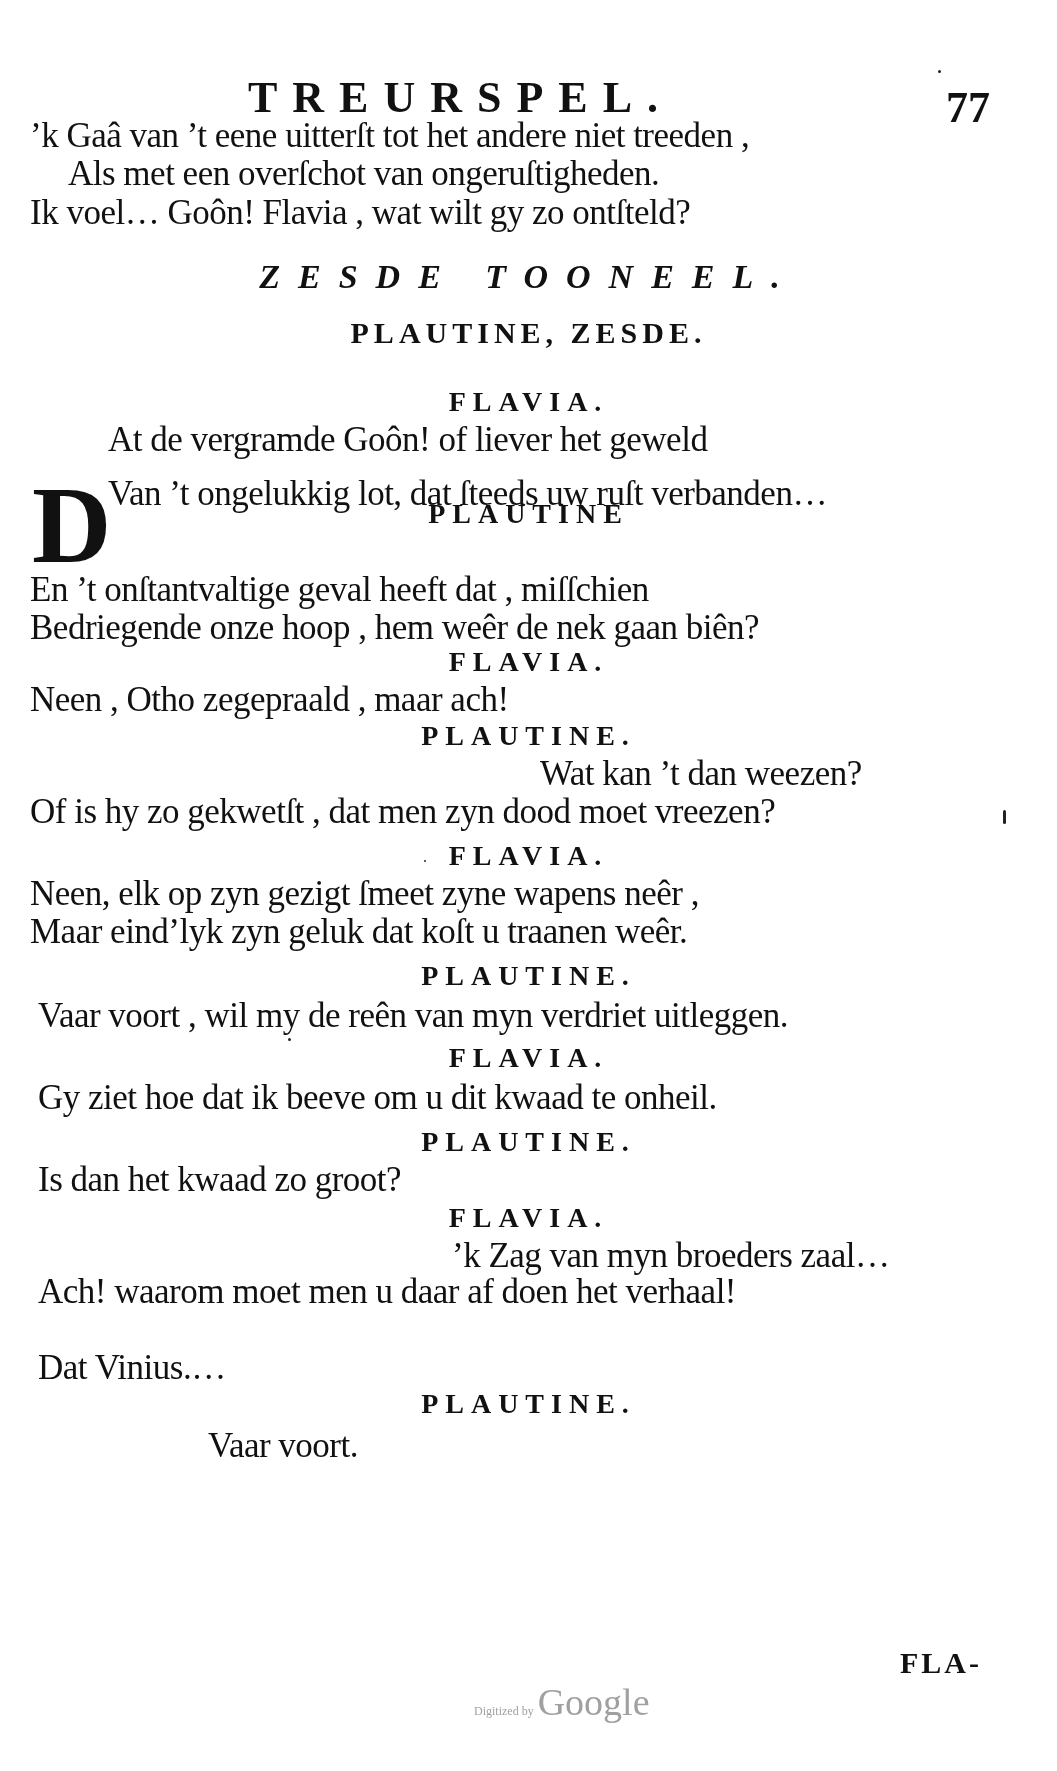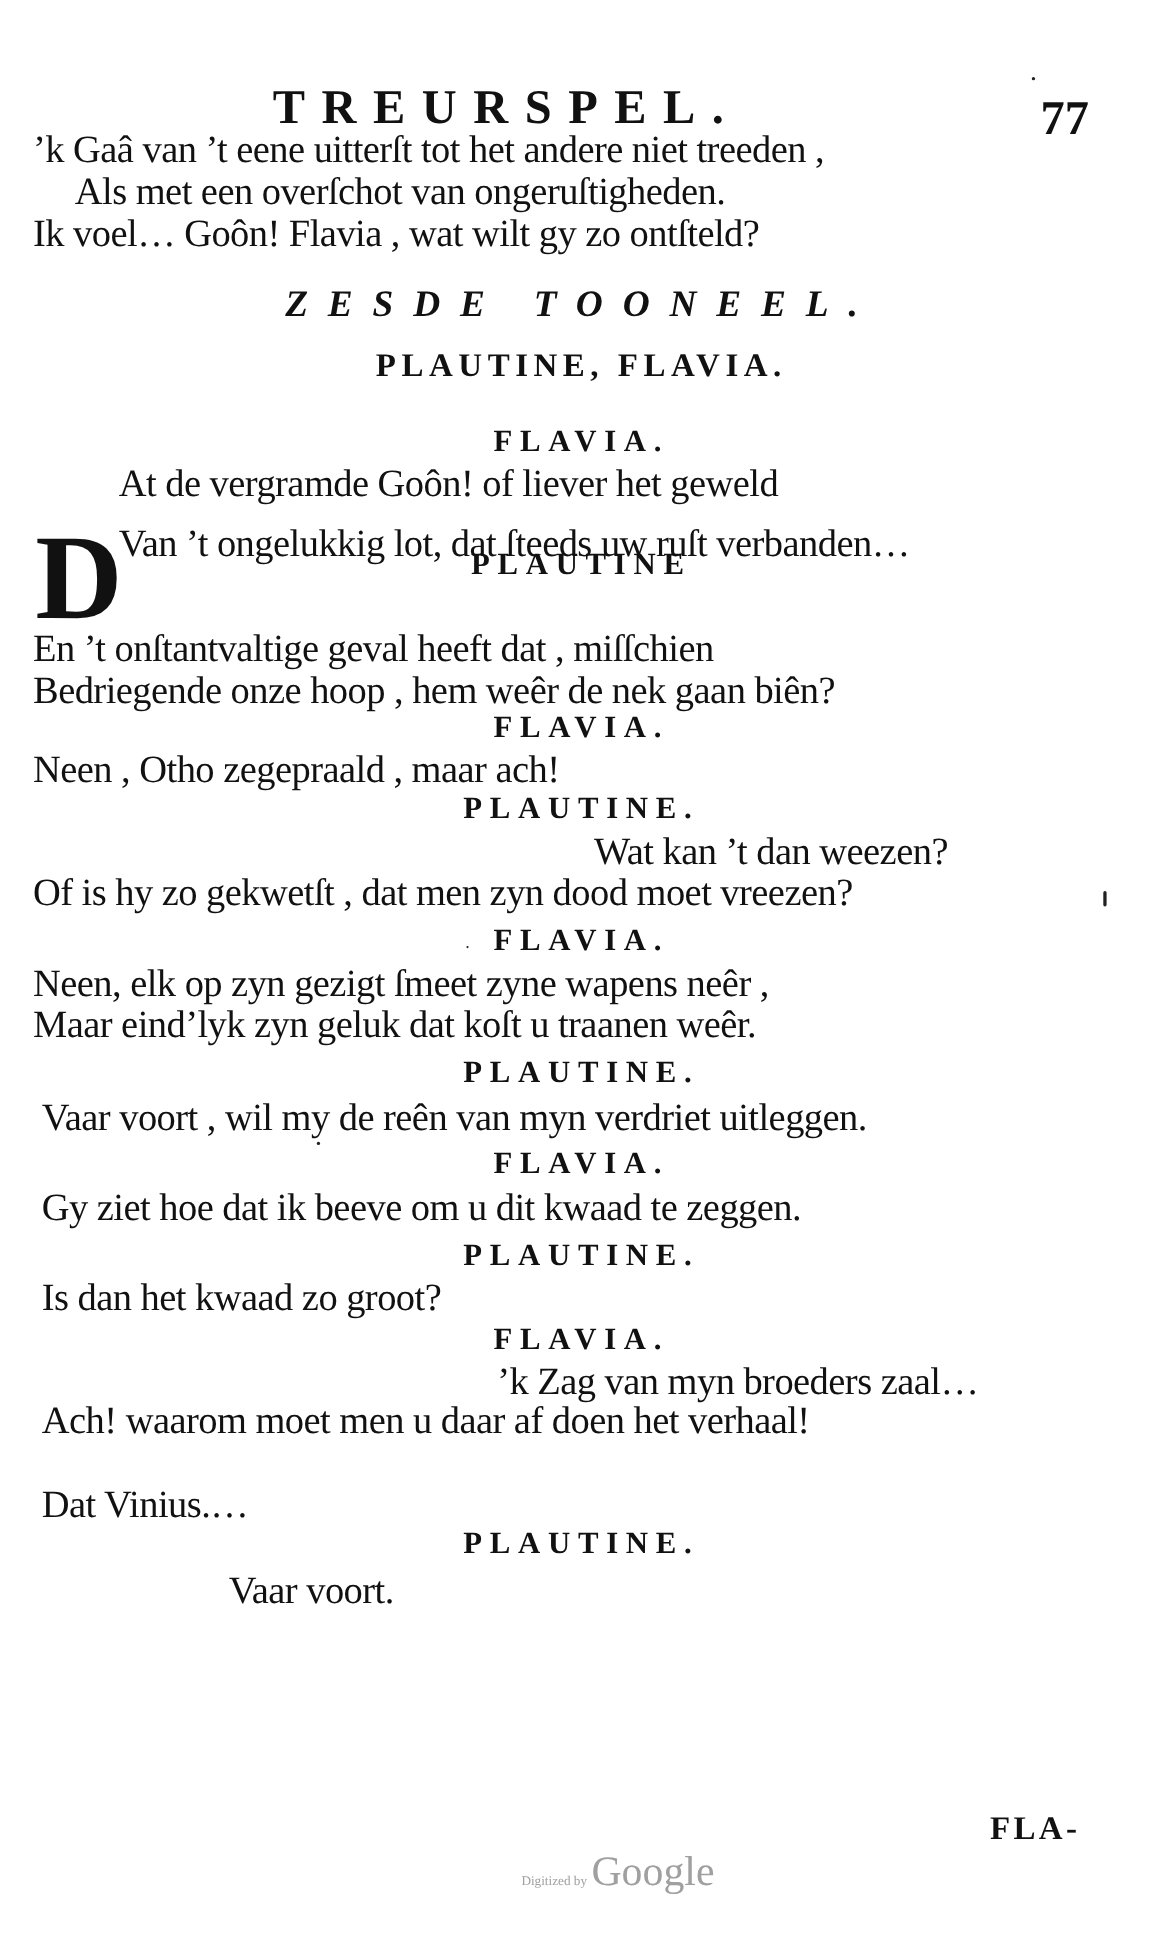--- a/index.html
+++ b/index.html
@@ -31,21 +31,21 @@
   <div class="running-head">
     <span class="title">TREURSPEL.</span>
   </div>
   <div class="page-num">77</div>
 
   <div class="line" style="left:30px; top:118px;">’k Gaâ van ’t eene uitterſt tot het andere niet treeden ,</div>
   <div class="line" style="left:30px; top:156px;margin-left:38px;">Als met een overſchot van ongeruſtigheden.</div>
   <div class="line" style="left:30px; top:195px;">Ik voel… Goôn! Flavia , wat wilt gy zo ontſteld?</div>
 
   <div class="heading scene" style="top:260px;">ZESDE TOONEEL.</div>
-  <div class="heading cast" style="top:318px;">PLAUTINE, FLAVIA.</div>
+  <div class="heading cast" style="top:318px;">PLAUTINE, ZESDE.</div>
 
   <div class="heading speaker" style="top:388px;">FLAVIA.</div>
   <div class="dropcap">D</div>
   <div class="line" style="left:108px; top:422px;">At de vergramde Goôn! of liever het geweld</div>
   <div class="line" style="left:108px; top:460px;margin-top:16px;">Van ’t ongelukkig lot, dat ſteeds uw ruſt verbanden…</div>
 
   <div class="heading speaker" style="top:500px;">PLAUTINE</div>
   <div class="line" style="left:30px; top:610px;">Bedriegende onze hoop , hem weêr de nek gaan biên?</div>
   <div class="line" style="left:30px; top:572px;">En ’t onſtantvaltige geval heeft dat , miſſchien</div>
 
@@ -57,21 +57,21 @@
   <div class="line" style="left:30px; top:794px;">Of is hy zo gekwetſt , dat men zyn dood moet vreezen?</div>
 
   <div class="heading speaker" style="top:842px;">FLAVIA.</div>
   <div class="line" style="left:30px; top:876px;">Neen, elk op zyn gezigt ſmeet zyne wapens neêr ,</div>
   <div class="line" style="left:30px; top:914px;">Maar eind’lyk zyn geluk dat koſt u traanen weêr.</div>
 
   <div class="heading speaker" style="top:962px;">PLAUTINE.</div>
   <div class="line" style="left:38px; top:998px;">Vaar voort , wil my de reên van myn verdriet uitleggen.</div>
 
   <div class="heading speaker" style="top:1044px;">FLAVIA.</div>
-  <div class="line" style="left:38px; top:1080px;">Gy ziet hoe dat ik beeve om u dit kwaad te zeggen.</div>
+  <div class="line" style="left:38px; top:1080px;">Gy ziet hoe dat ik beeve om u dit kwaad te onheil.</div>
 
   <div class="heading speaker" style="top:1128px;">PLAUTINE.</div>
   <div class="line" style="left:38px; top:1162px;">Is dan het kwaad zo groot?</div>
 
   <div class="heading speaker" style="top:1204px;">FLAVIA.</div>
   <div class="line" style="left:452px; top:1238px;">’k Zag van myn broeders zaal…</div>
   <div class="line" style="left:38px; top:1274px;">Ach! waarom moet men u daar af doen het verhaal!</div>
   <div class="line" style="left:38px; top:1350px;">Dat Vinius.…</div>
 
   <div class="heading speaker" style="top:1390px;">PLAUTINE.</div>

